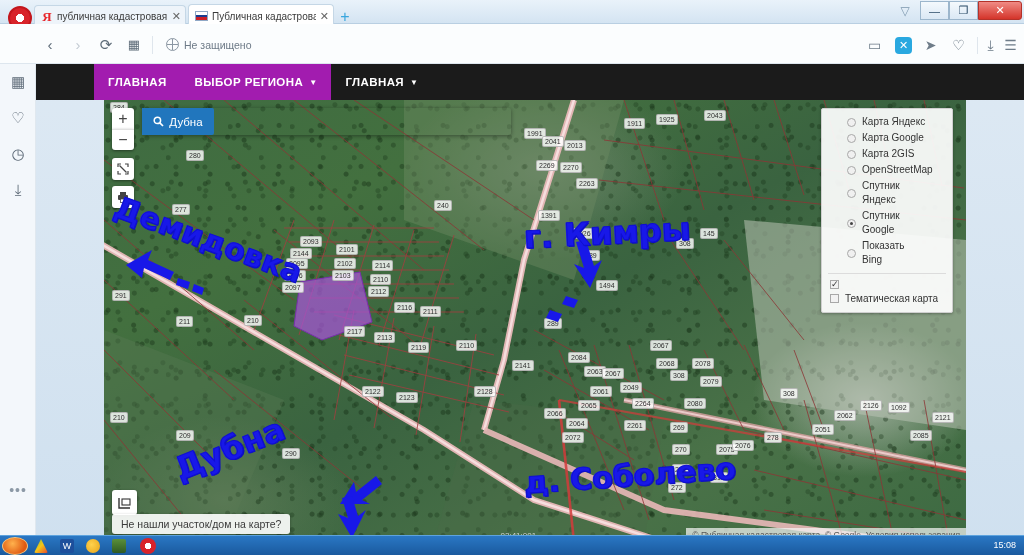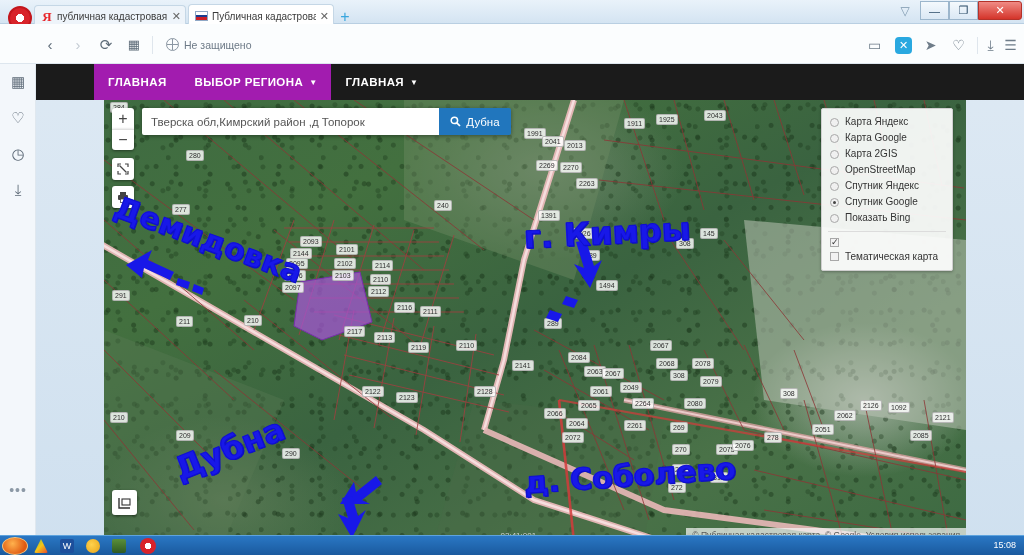--- a/index.html
+++ b/index.html
@@ -164,21 +164,21 @@
                 display: flex; align-items: center; justify-content: center; gap: 5px;
                 border-radius: 0 2px 2px 0; }
 
   
   #layers {
     position: absolute; right: 13px; top: 8px; width: 132px;
     background: rgba(255,255,255,.92); border: 1px solid #cfcfcf; border-radius: 2px;
     padding: 5px 0 4px 0; font-size: 10px; color: #333;
     box-shadow: 0 1px 3px rgba(0,0,0,.3);
   }
-  .lrow { display: flex; align-items: center; gap: 6px; padding: 1px 8px; line-height: 14px; }
+  .lrow { display: flex; align-items: center; gap: 6px; padding: 1px 25px; line-height: 14px; }
   .radio { width: 9px; height: 9px; border-radius: 50%; border: 1px solid #a8a8a8;
            background: #f0f0f0; flex: none; position: relative; }
   .radio.on:after { content:""; position:absolute; left:2px; top:2px; width:3px; height:3px;
                     border-radius:50%; background:#444; }
   #lsep { height: 1px; background: #dcdcdc; margin: 5px 6px 4px 6px; }
   .crow { display: flex; align-items: flex-start; gap: 6px; padding: 1px 8px 3px 8px; line-height: 12px; }
   .cbox { width: 9px; height: 9px; border: 1px solid #a8a8a8; background: #f2f2f2; flex: none;
           margin-top: 1px; position: relative; }
   .cbox.on:after { content:"✓"; position:absolute; left:0px; top:-3px; font-size:9px; color:#333; }
 
@@ -432,21 +432,20 @@
       </svg>
     </div>
     <div class="mctl" id="measure">
       <svg width="14" height="14" viewBox="0 0 14 14">
         <path d="M1 2 L1 12 L12 12" stroke="#333" stroke-width="1.4" fill="none"></path>
         <rect x="4" y="3" width="8" height="6" stroke="#333" stroke-width="1.1" fill="none"></rect>
       </svg>
     </div>
 
     <div id="search-wrap">
-      <input id="search-input" type="text" placeholder="Введите адрес или кадастровый номер" value="Тверска обл,Кимрский район ,д Топорок" style="">
       <div id="search-btn">
         <svg width="11" height="11" viewBox="0 0 11 11">
           <circle cx="4.4" cy="4.4" r="3.2" stroke="#fff" stroke-width="1.5" fill="none"></circle>
           <path d="M6.8 6.8 L10 10" stroke="#fff" stroke-width="1.7"></path>
         </svg>
         <span>Дубна</span>
       </div>
     </div>
 
     <div id="layers">
@@ -498,20 +497,21 @@
         <path d="M446,210 L458,214 L454,222 L442,218 Z"></path>
         <path d="M236,404 L250,382 L252,392 L272,376 L278,384 L258,400 L266,404 Z"></path>
         <path d="M248,438 L234,414 L244,418 L238,398 L248,396 L254,416 L262,410 Z"></path>
       </g>
     </svg>
     <div class="inktext" id="ink-demidovka" style="left:6px; top:122px; font-size:30px; transform:rotate(20deg);">Демидовка</div>
     <div class="inktext" id="ink-kimry" style="left:420px; top:114px; font-size:32px; transform:rotate(-3deg);">г. Кимры</div>
     <div class="inktext" id="ink-dubna" style="left:68px; top:330px; font-size:32px; transform:rotate(-22deg);">Дубна</div>
     <div class="inktext" id="ink-sobolevo" style="left:420px; top:358px; font-size:30px; transform:rotate(-4deg);">д. Соболево</div>
 
+    <div id="notfound">Не нашли участок/дом на карте?</div>
     <div id="coords">02:41:001</div>
     <div id="attrib">© Публичная кадастровая карта,  © Google, Условия использования</div>
   </div>
 
   <div id="taskbar">
     <div id="start"></div>
     <div class="tbicon" style="left:34px;background:linear-gradient(135deg,#7cc242,#f5c518 50%,#e8452c);clip-path:polygon(50% 0,100% 100%,0 100%);"></div>
     <div class="tbicon" style="left:60px;background:#1d4f9c;color:#fff;font-size:9px;text-align:center;line-height:14px;">W</div>
     <div class="tbicon" style="left:86px;background:radial-gradient(circle at 40% 40%,#ffd24d,#e8a317);border-radius:50%;"></div>
     <div class="tbicon" style="left:112px;background:linear-gradient(#5a8f3a,#2f5a22);border-radius:2px;"></div>

